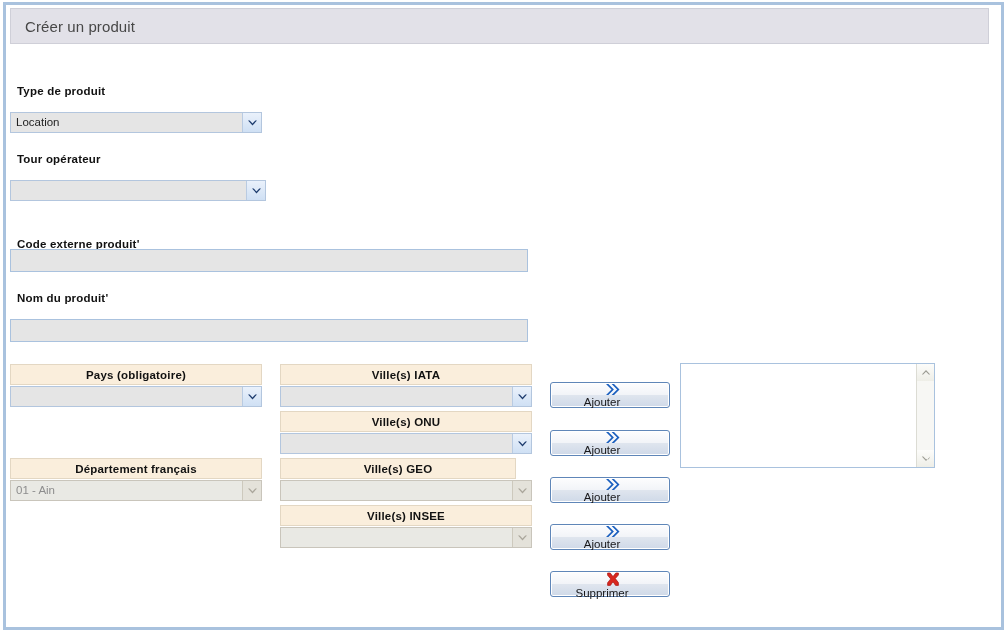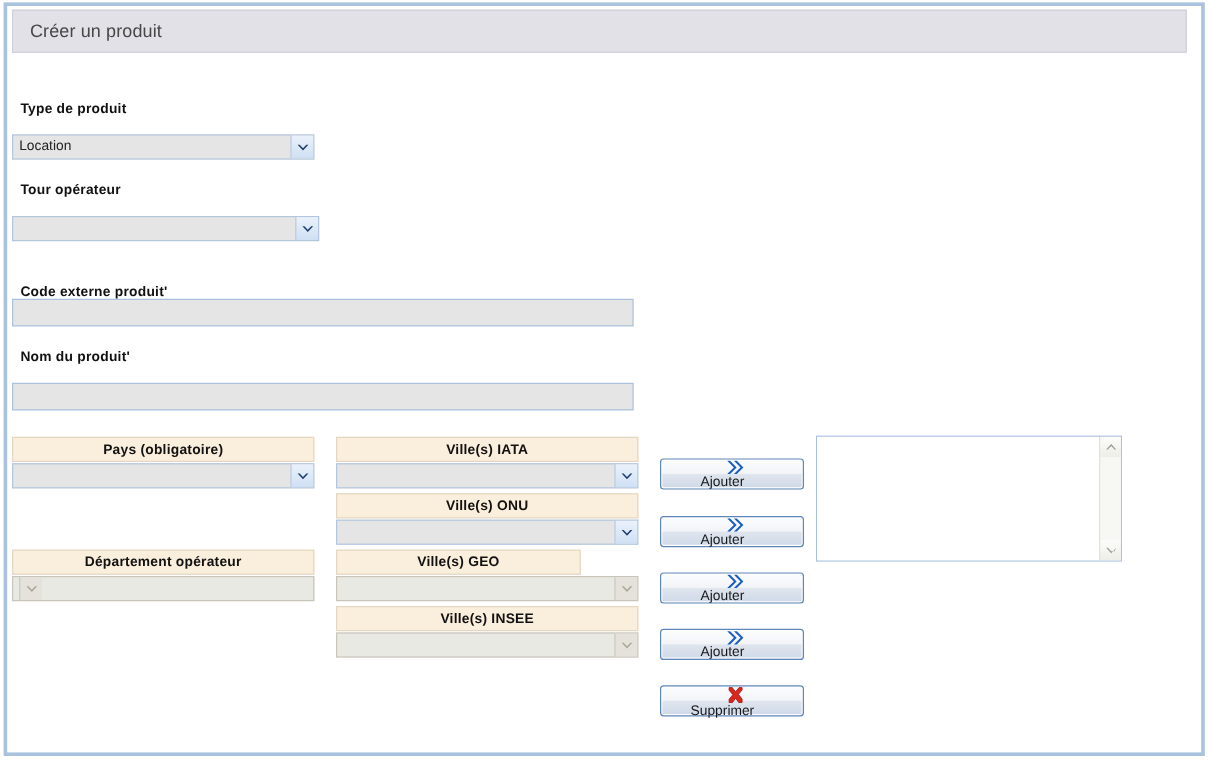--- a/index.html
+++ b/index.html
@@ -237,22 +237,23 @@
   <div class="grp-header" style="left:10px; top:364px; width:252px;">Pays (obligatoire)</div>
   <div class="sel" style="left:10px; top:386px; width:252px;">
     <span class="sel-value"></span>
     <span class="arrow-btn">
       <svg width="11" height="8" viewBox="0 0 11 8">
           <path d="M1 1.6 L5.5 6.4 L10 1.6 L8.3 1.6 L5.5 4.5 L2.7 1.6 Z" fill="#1d3c6e"></path>
         </svg>
     </span>
   </div>
 
-  <div class="grp-header" style="left:10px; top:458px; width:252px;">Département opérateur</div>
+  <div class="grp-header" style="left:10px; top:458px; width:252px;">Département français</div>
   <div class="sel disabled" style="left:10px; top:480px; width:252px;">
+    <span class="sel-value">01 - Ain</span>
     <span class="arrow-btn">
       <svg width="11" height="8" viewBox="0 0 11 8">
           <path d="M1 1.6 L5.5 6.4 L10 1.6 L8.3 1.6 L5.5 4.5 L2.7 1.6 Z" fill="#aaa69b"></path>
         </svg>
     </span>
   </div>
 
   <div class="grp-header" style="left:280px; top:364px; width:252px;">Ville(s) IATA</div>
   <div class="sel" style="left:280px; top:386px; width:252px;">
     <span class="sel-value"></span>
@@ -266,21 +267,21 @@
   <div class="grp-header" style="left:280px; top:411px; width:252px;">Ville(s) ONU</div>
   <div class="sel" style="left:280px; top:433px; width:252px;">
     <span class="sel-value"></span>
     <span class="arrow-btn">
       <svg width="11" height="8" viewBox="0 0 11 8">
           <path d="M1 1.6 L5.5 6.4 L10 1.6 L8.3 1.6 L5.5 4.5 L2.7 1.6 Z" fill="#1d3c6e"></path>
         </svg>
     </span>
   </div>
 
-  <div class="grp-header" style="left:280px; top:458px; width:204px;">Ville(s) GEO</div>
+  <div class="grp-header" style="left:280px; top:458px; width:236px;">Ville(s) GEO</div>
   <div class="sel disabled" style="left:280px; top:480px; width:252px;">
     <span class="sel-value"></span>
     <span class="arrow-btn">
       <svg width="11" height="8" viewBox="0 0 11 8">
           <path d="M1 1.6 L5.5 6.4 L10 1.6 L8.3 1.6 L5.5 4.5 L2.7 1.6 Z" fill="#aaa69b"></path>
         </svg>
     </span>
   </div>
 
   <div class="grp-header" style="left:280px; top:505px; width:252px;">Ville(s) INSEE</div>

